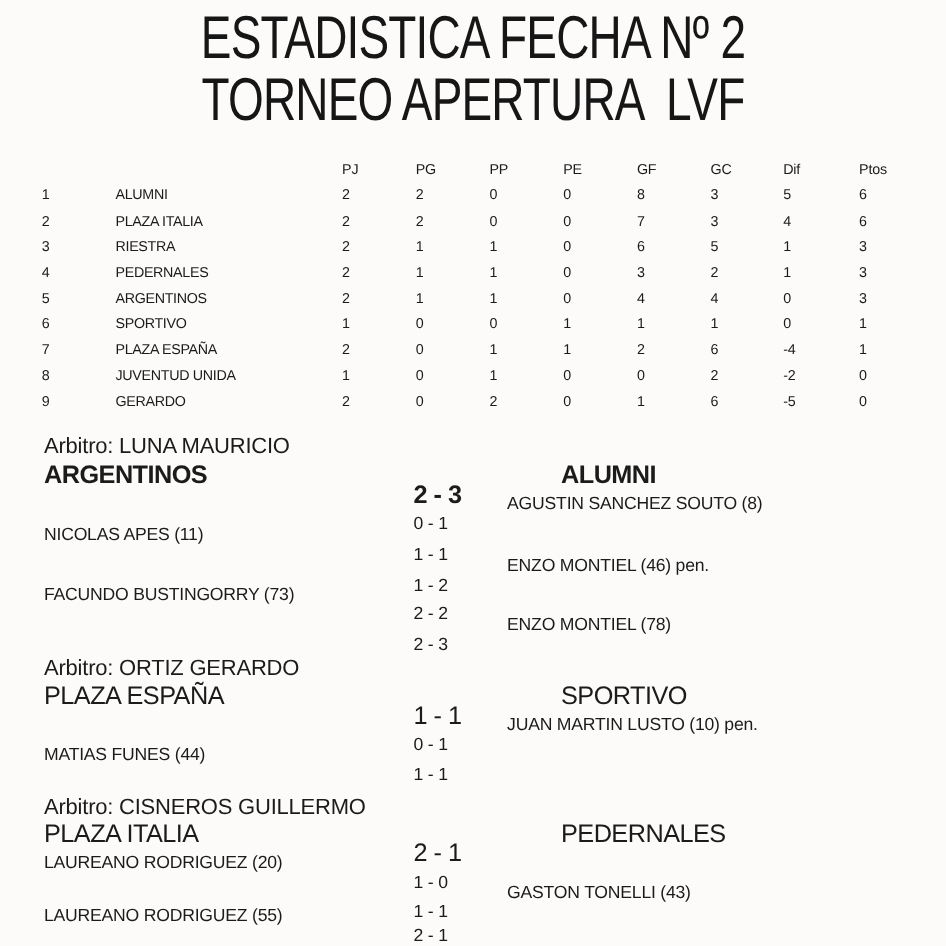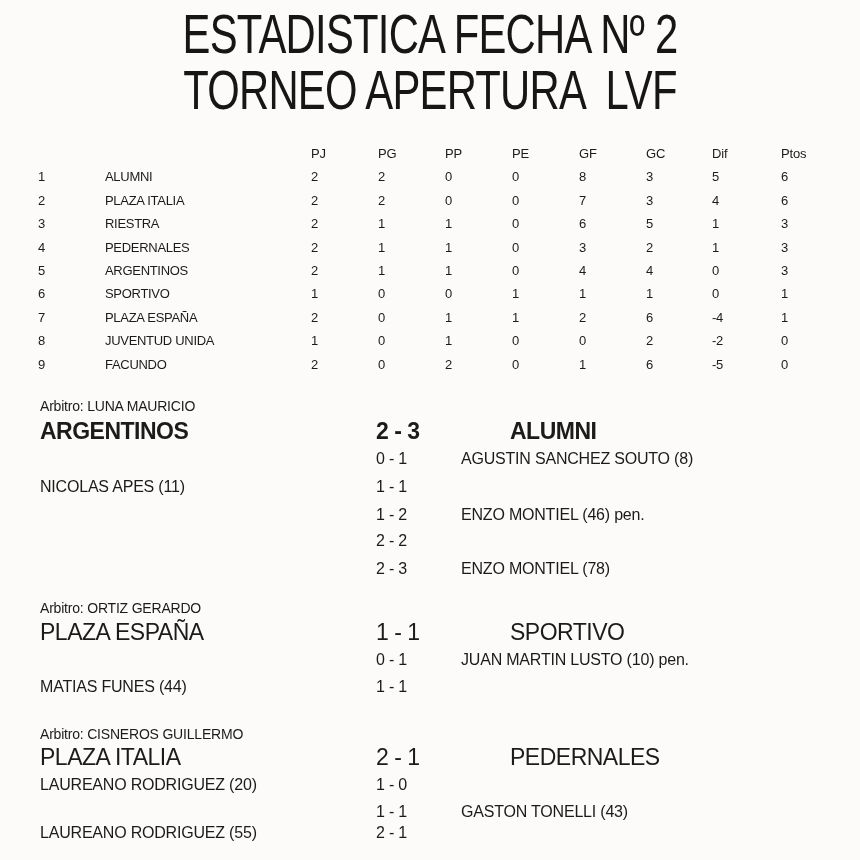--- a/index.html
+++ b/index.html
@@ -26,25 +26,25 @@
     position:absolute;left:38px;top:142px;
     display:grid;
     grid-template-columns:67px 206px 67px 67px 67px 67px 67px 66px 69px 79px;
     grid-auto-rows:23.4px;
     font-size:13px;line-height:23.4px;
   }
   .c{white-space:nowrap;overflow:visible;letter-spacing:-0.3px;}
   .c.h{letter-spacing:-0.2px;}
 
   
-  .ref{position:absolute;left:40px;font-size:14px;line-height:18px;letter-spacing:-0.2px;white-space:pre;}
+  .ref{position:absolute;left:40px;font-size:20px;line-height:18px;letter-spacing:-0.2px;white-space:pre;}
   .mrow{position:absolute;left:0;top:0;width:860px;height:20px;font-size:16px;line-height:18px;}
   .mrow span{position:absolute;white-space:pre;letter-spacing:-0.2px;}
   .mrow .home{left:40px;}
-  .mrow .score{left:376px;}
+  .mrow .score{left:376px;margin-top:18px;}
   .mrow .away{left:461px;}
   .mhead{height:28px;font-size:23px;line-height:26px;}
   .mhead span{letter-spacing:-0.5px;}
   .mhead .away{left:510px;}
   .mhead.bold{font-weight:bold;}
 </style>
 </head>
 <body>
 
 <div class="page">
@@ -149,21 +149,21 @@
     <div class="c">1</div>
     <div class="c">0</div>
     <div class="c">1</div>
     <div class="c">0</div>
     <div class="c">0</div>
     <div class="c">2</div>
     <div class="c">-2</div>
     <div class="c">0</div>
 
     <div class="c">9</div>
-    <div class="c">FACUNDO</div>
+    <div class="c">GERARDO</div>
     <div class="c">2</div>
     <div class="c">0</div>
     <div class="c">2</div>
     <div class="c">0</div>
     <div class="c">1</div>
     <div class="c">6</div>
     <div class="c">-5</div>
     <div class="c">0</div>
   </div>
 
@@ -182,20 +182,21 @@
     <span class="home">NICOLAS APES (11)</span>
     <span class="score">1 - 1</span>
     <span class="away"></span>
   </div>
   <div class="mrow" style="top:506px;">
     <span class="home"></span>
     <span class="score">1 - 2</span>
     <span class="away">ENZO MONTIEL (46) pen.</span>
   </div>
   <div class="mrow" style="top:532px;">
+    <span class="home">FACUNDO BUSTINGORRY (73)</span>
     <span class="score">2 - 2</span>
     <span class="away"></span>
   </div>
   <div class="mrow" style="top:560px;">
     <span class="home"></span>
     <span class="score">2 - 3</span>
     <span class="away">ENZO MONTIEL (78)</span>
   </div>
 
   <div class="ref" style="top:599px;">Arbitro: ORTIZ GERARDO</div>

